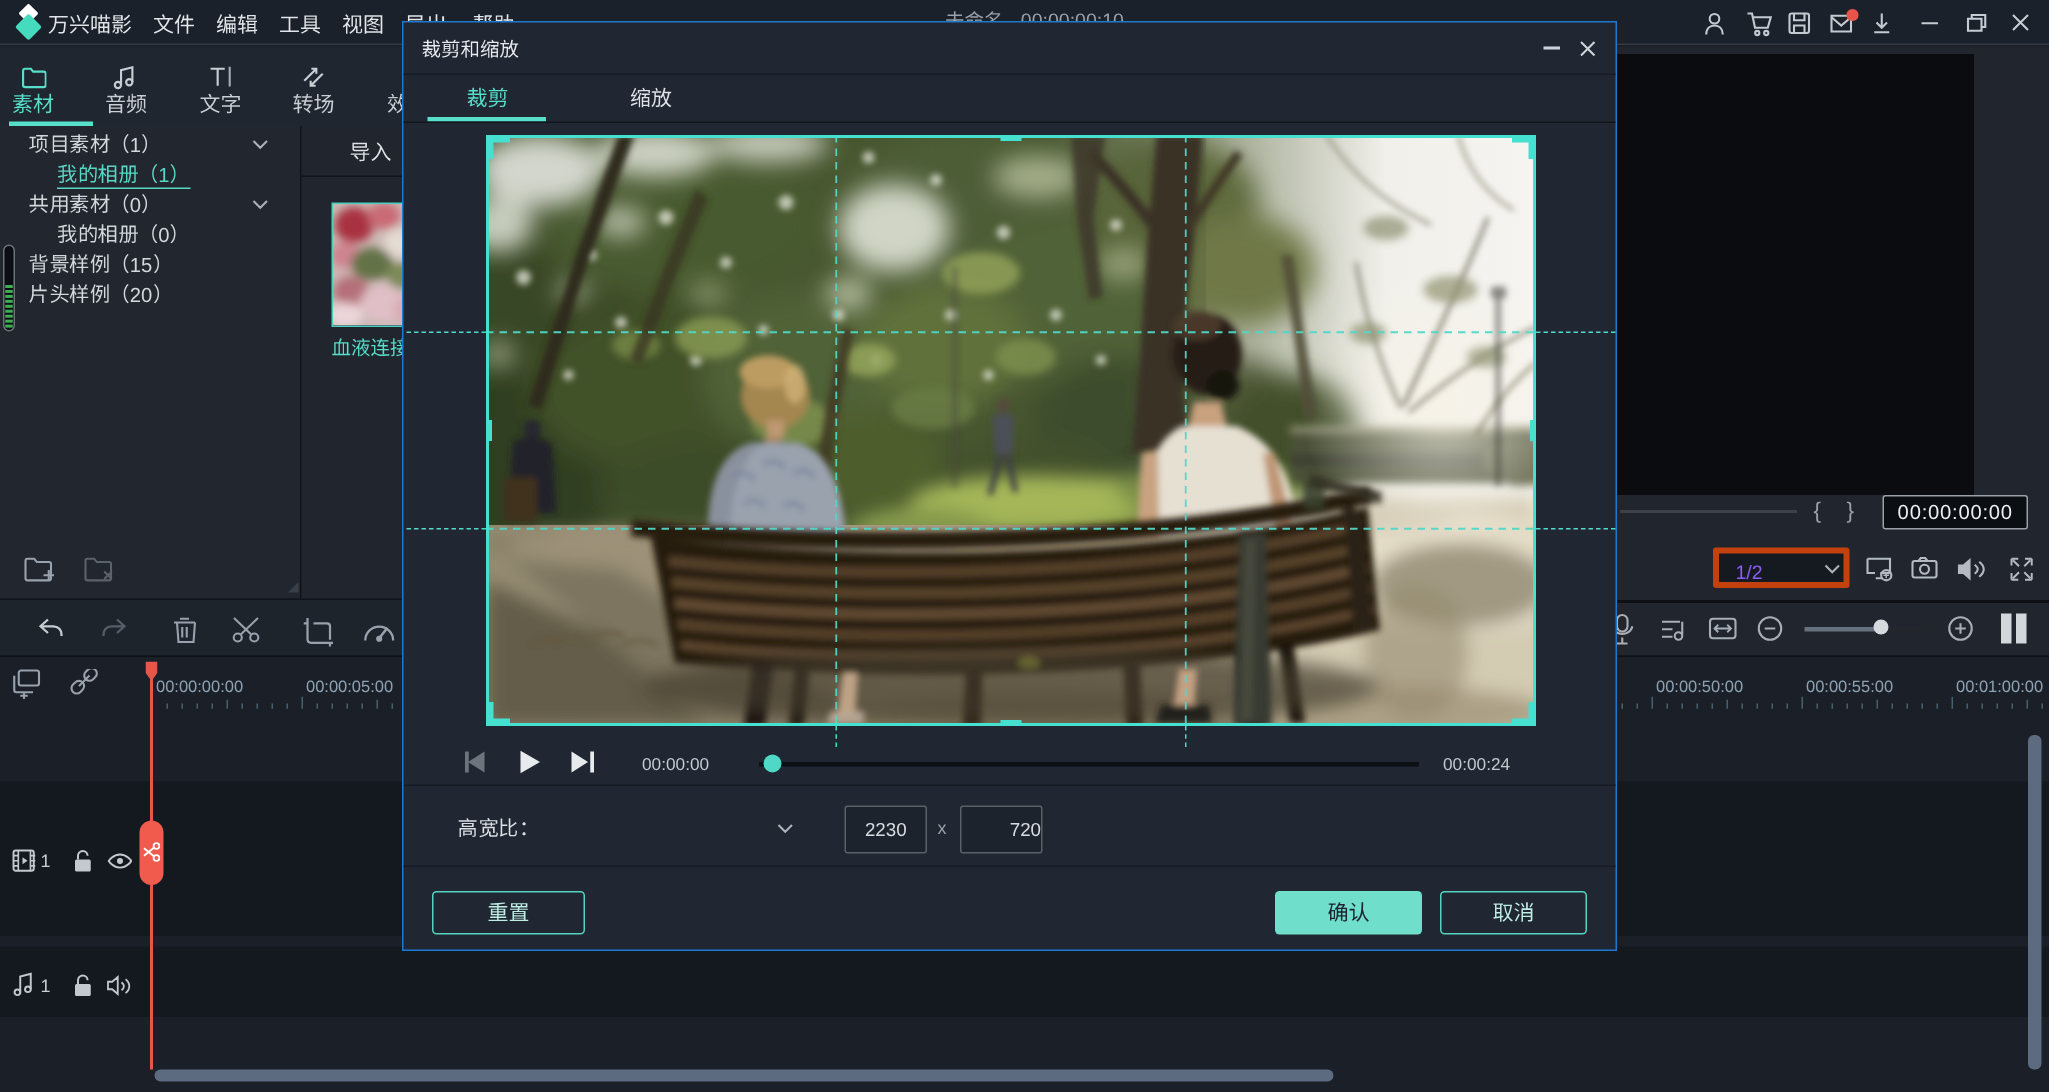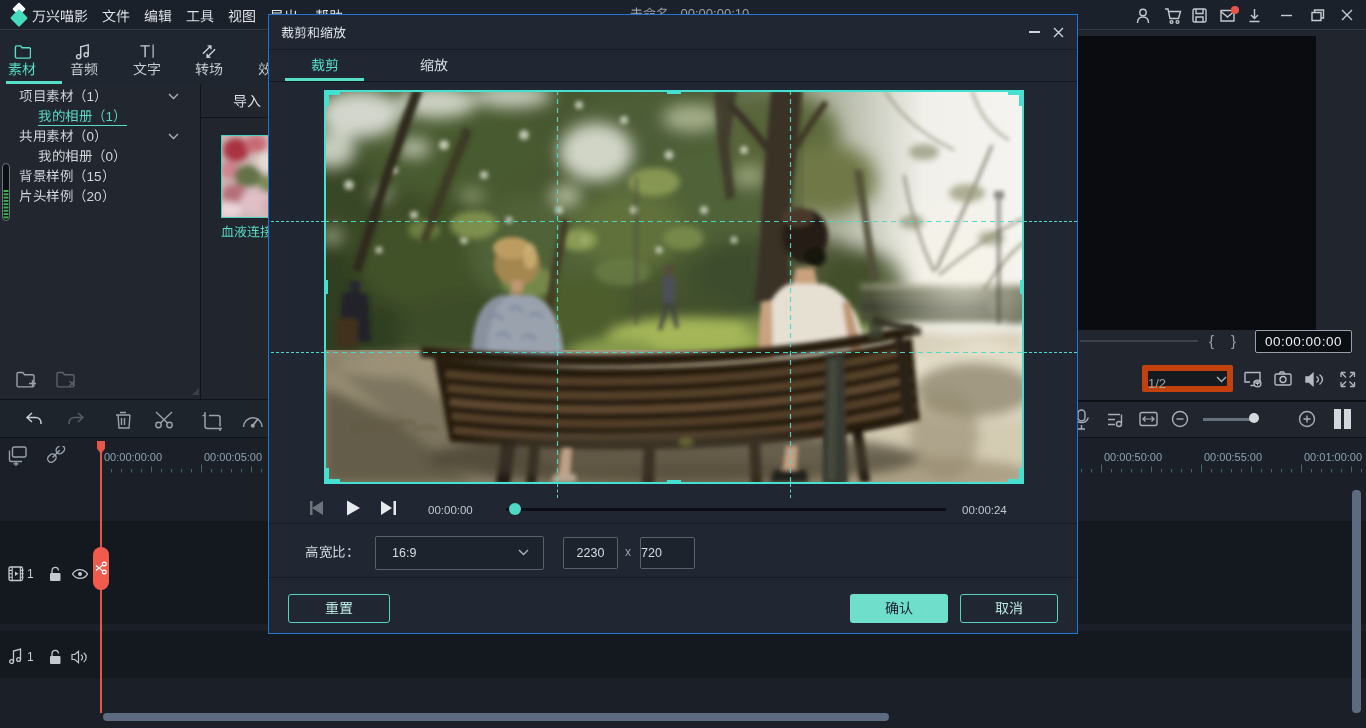--- a/index.html
+++ b/index.html
@@ -397,21 +397,21 @@
         <path d="M228.8 16.5l5.5-7" stroke-width="1.7"></path>
         <circle cx="228.8" cy="16.8" r="1.3" fill="#99a2ac"></circle>
       </g>
 </svg>
 <div id="preview"></div>
 <div class="abs" style="left:1000px;top:36px;width:316px;height:294px;background:#0a0c10"></div>
 <div class="abs" style="left:1080px;top:340px;width:118px;height:2px;background:#3b424b"></div>
 <div class="txt" style="left:1209px;top:332px;font-size:15px;color:#98a1ab;">{</div>
 <div class="txt" style="left:1231px;top:332px;font-size:15px;color:#98a1ab;">}</div>
 <div class="abs" style="left:1255px;top:330px;width:97px;height:23px;border:1px solid #9aa0a8;border-radius:2px;color:#eef1f4;font-size:13.5px;text-align:center;line-height:21px;background:#0b0e12;letter-spacing:0.5px">00:00:00:00</div>
-<div class="abs" style="left:1142px;top:365px;width:91px;height:27px;border:6px solid #c2410c;border-radius:2px;color:#a3a3a3;font-size:13px;line-height:25px;background:#151a21">1/2</div>
+<div class="abs" style="left:1142px;top:365px;width:91px;height:27px;border:4px solid #c2410c;border-radius:2px;color:#8b5cf6;font-size:13px;line-height:25px;padding-left:11px;background:#151a21">1/2</div>
 <svg class="abs" style="left:1216px;top:376px" width="11" height="7" viewBox="0 0 11 7" fill="none" stroke="#aab2ba" stroke-width="1.4">
       <path d="M1 1l4.5 4.5L10 1"></path>
     </svg>
 <svg class="abs" style="left:1244px;top:370px" width="112" height="19" viewBox="0 0 112 19" fill="none" stroke="#b4bac2" stroke-width="1.4">
 <path d="M1 2.5h15v9.5H9.5M6 12H1V2.5M6.5 15.5h4"></path>
       <circle cx="13.5" cy="13.5" r="3.4"></circle>
       <path d="M13.5 11.5v4M11.6 13.5h3.8" stroke-width="1"></path>
 <rect x="31" y="4" width="16" height="11" rx="1.5"></rect>
       <path d="M35 4l1.5-2h3l1.5 2"></path>
       <circle cx="39" cy="9.5" r="3"></circle>
@@ -929,27 +929,26 @@
 <div class="sep" style="left:0;top:508px;width:808px;height:1px;background:#161b23"></div>
 <div class="txt" style="left:36px;top:530px;font-size:13.5px;color:#dce0e5"><svg class="g" style="width:13.5px;height:13.5px" viewBox="0 -88 100 100">
           <use href="#u9AD8"></use>
         </svg><svg class="g" style="width:13.5px;height:13.5px" viewBox="0 -88 100 100">
           <use href="#u5BBD"></use>
         </svg><svg class="g" style="width:13.5px;height:13.5px" viewBox="0 -88 100 100">
           <use href="#u6BD4"></use>
         </svg><svg class="g" style="width:13.5px;height:13.5px" viewBox="0 -88 100 100">
           <use href="#uFF1A"></use>
         </svg></div>
-<div class="inp" style="left:106px;top:521px;width:169px;height:34px;font-size:12.5px;line-height:32px;padding-left:16px">16:9</div>
 <svg class="abs" style="left:249px;top:534px" width="11" height="7" viewBox="0 0 11 7" fill="none" stroke="#aab2ba" stroke-width="1.4">
         <path d="M1 1l4.5 4.5L10 1"></path>
       </svg>
 <div class="inp" style="left:294px;top:522px;width:55px;height:32px;font-size:12.5px;line-height:30px;text-align:center">2230</div>
 <div class="txt" style="left:356px;top:530px;font-size:12px;color:#9aa1a9">x</div>
-<div class="inp" style="left:371px;top:522px;width:55px;height:32px;font-size:12.5px;line-height:30px;text-align:left">720</div>
+<div class="inp" style="left:371px;top:522px;width:55px;height:32px;font-size:12.5px;line-height:30px;text-align:right">720</div>
 <div class="sep" style="left:0;top:562px;width:808px;height:1px;background:#161b23"></div>
 <div class="btn" style="left:19px;top:579px;width:102px;height:29px;font-size:14px;line-height:27px"><svg class="g" style="width:14px;height:14px" viewBox="0 -88 100 100">
           <use href="#u91CD"></use>
         </svg><svg class="g" style="width:14px;height:14px" viewBox="0 -88 100 100">
           <use href="#u7F6E"></use>
         </svg></div>
 <div class="abs" style="left:581px;top:579px;width:98px;height:29px;background:#6fdfcb;border-radius:3px;color:#1b2430;font-size:14px;line-height:29px;text-align:center"><svg class="g" style="width:14px;height:14px" viewBox="0 -88 100 100">
           <use href="#u786E"></use>
         </svg><svg class="g" style="width:14px;height:14px" viewBox="0 -88 100 100">
           <use href="#u8BA4"></use>

